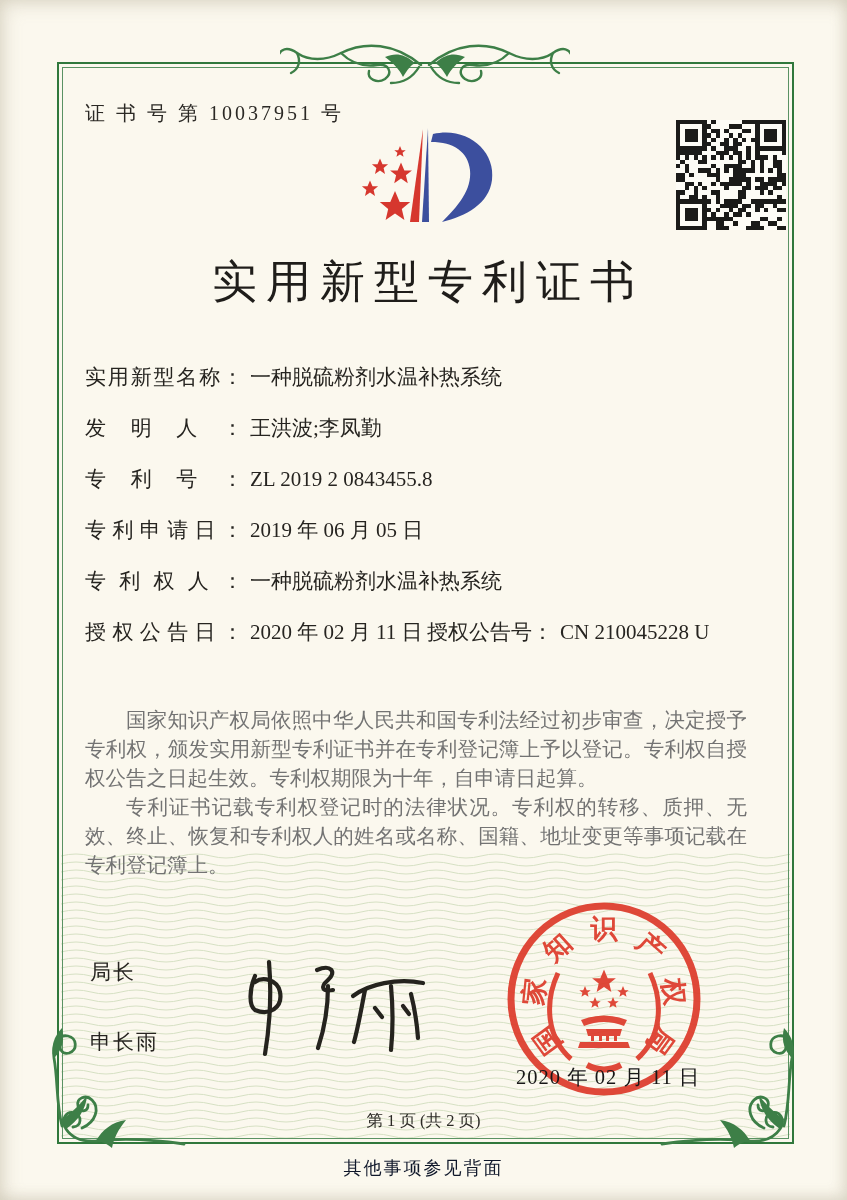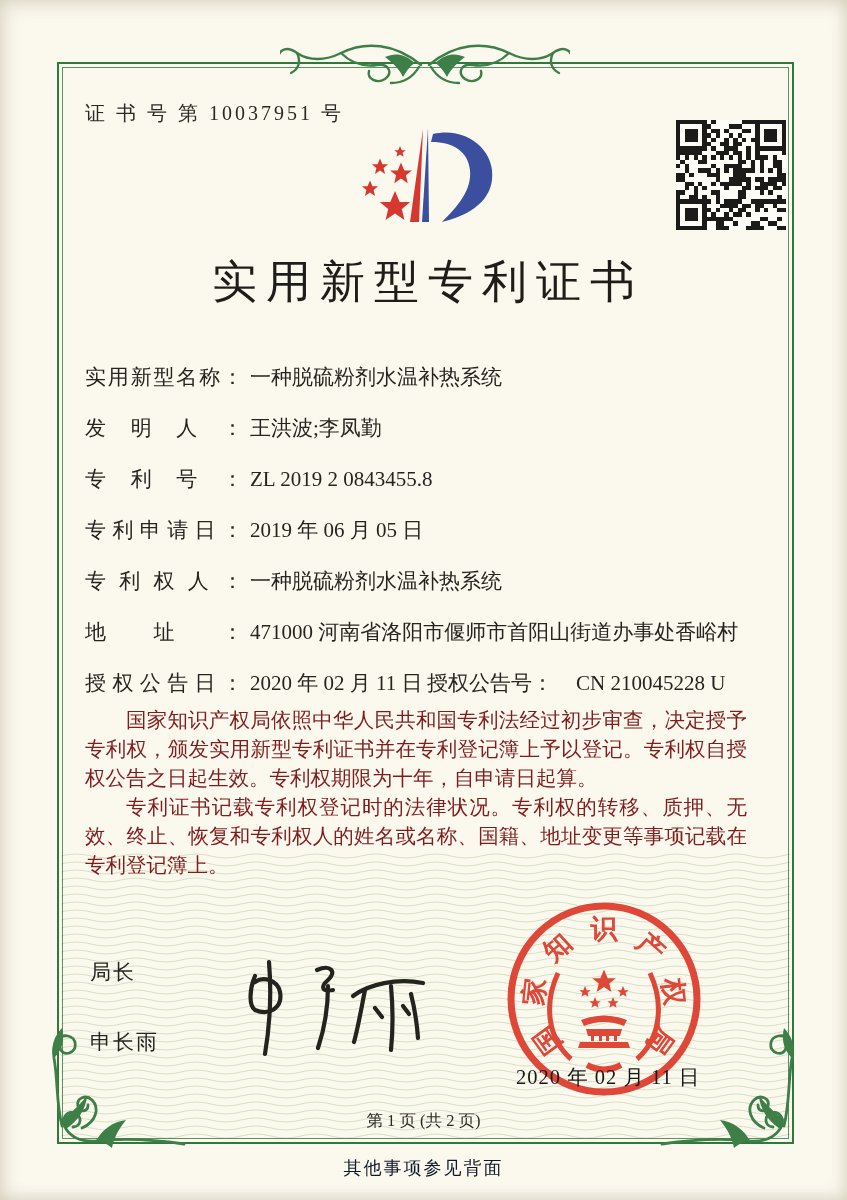--- a/index.html
+++ b/index.html
@@ -18,24 +18,24 @@
   .cert-no{left:85px;top:100px;font-size:20px;letter-spacing:3px;color:#2b2925;}
   
   .title{left:0;top:252px;width:847px;text-align:center;font-size:45px;font-weight:400;
          letter-spacing:9px;text-indent:9px;color:#1f1d1a;}
   
   .fields{left:85px;top:363px;width:665px;font-size:21px;}
   .frow{position:relative;height:51px;white-space:nowrap;}
   .flabel{display:inline-block;width:158px;text-align:justify;text-align-last:justify;}
   .fvalue{margin-left:7px;}
   .grant-no{position:absolute;left:342px;top:0;}
-  .grant-no .fvalue{margin-left:23px;}
+  .grant-no .fvalue{margin-left:7px;}
   
   .bodytext{left:85px;top:706px;width:662px;font-size:20.5px;line-height:29px;
-            text-align:justify;color:#7f1d1d;}
+            text-align:justify;color:#737373;}
   .bodytext p{margin:0;text-indent:2em;}
   
   .role{left:90px;top:958px;font-size:21px;letter-spacing:2px;}
   .name{left:90px;top:1028px;font-size:21px;letter-spacing:2px;}
   
   .seal-date{left:516px;top:1063px;font-size:20.5px;letter-spacing:1px;color:#171717;}
   
   .page-num{left:0;top:1110px;width:847px;text-align:center;font-size:16.5px;color:#2b2925;}
   .back-note{left:0;top:1156px;width:847px;text-align:center;font-size:18px;color:#0f172a;letter-spacing:2px;}
   
@@ -449,23 +449,20 @@
     <div class="frow">
       <span class="flabel">专利号：</span><span class="fvalue">ZL 2019 2 0843455.8</span>
     </div>
     <div class="frow">
       <span class="flabel">专利申请日：</span><span class="fvalue">2019 年 06 月 05 日</span>
     </div>
     <div class="frow">
       <span class="flabel">专利权人：</span><span class="fvalue">一种脱硫粉剂水温补热系统</span>
     </div>
     <div class="frow">
-      <span class="flabel">地址：</span><span class="fvalue">471000 河南省洛阳市偃师市首阳山街道办事处香峪村</span>
-    </div>
-    <div class="frow">
       <span class="flabel">授权公告日：</span><span class="fvalue">2020 年 02 月 11 日</span>
       <span class="grant-no">
         <span>授权公告号：</span><span class="fvalue">CN 210045228 U</span>
       </span>
     </div>
   </div>
 
   <div class="abs bodytext">
     <p>国家知识产权局依照中华人民共和国专利法经过初步审查，决定授予专利权，颁发实用新型专利证书并在专利登记簿上予以登记。专利权自授权公告之日起生效。专利权期限为十年，自申请日起算。</p>
     <p>专利证书记载专利权登记时的法律状况。专利权的转移、质押、无效、终止、恢复和专利权人的姓名或名称、国籍、地址变更等事项记载在专利登记簿上。</p>

